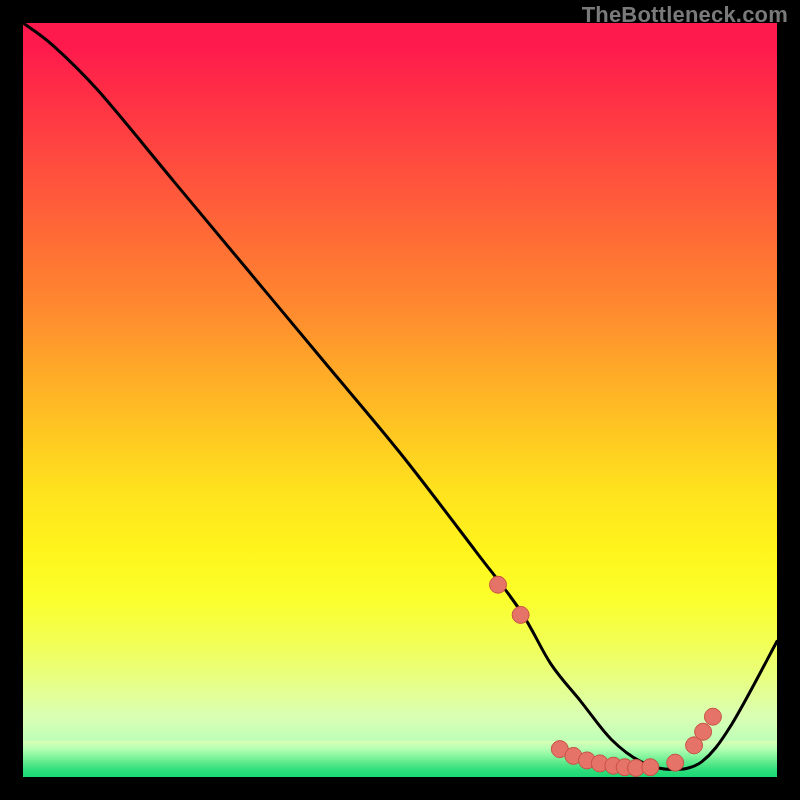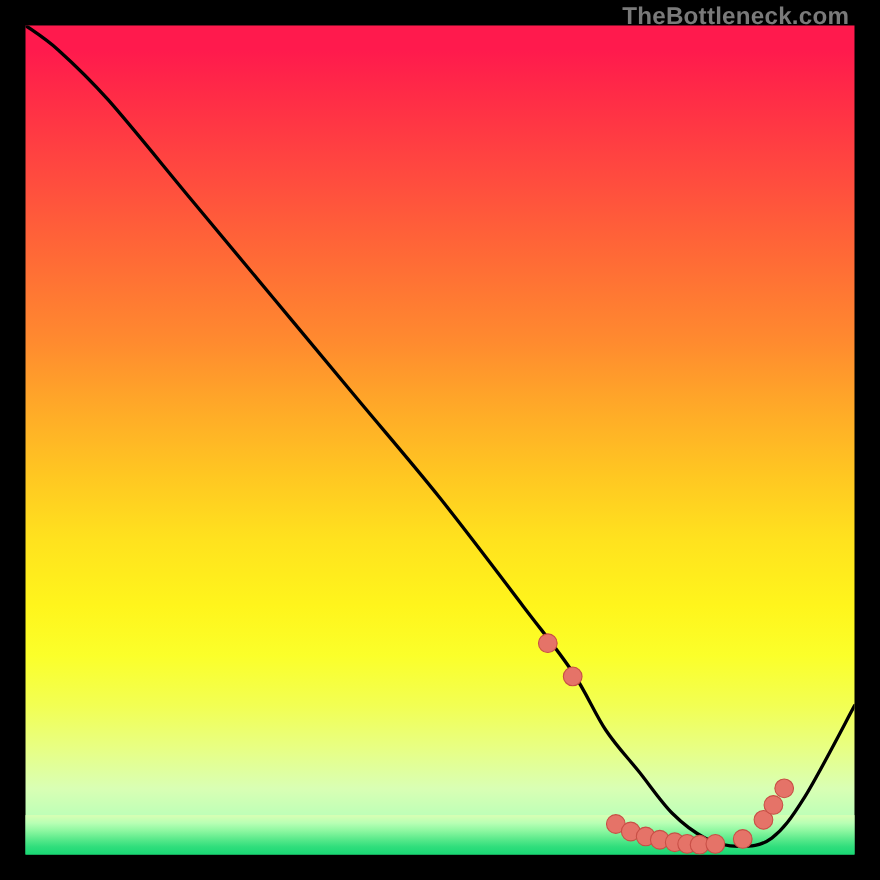--- a/index.html
+++ b/index.html
@@ -68,21 +68,21 @@
   }
   .curve-svg {
     position: absolute;
     inset: 0;
     width: 100%;
     height: 100%;
   }
   .watermark {
     position: absolute;
     top: 2px;
-    right: 28px;
+    right: 12px;
     color: #7a7a7a;
     font-size: 22px;
     font-weight: 600;
     letter-spacing: 0.2px;
     user-select: none;
   }
 </style>
 </head>
 <body>
 

